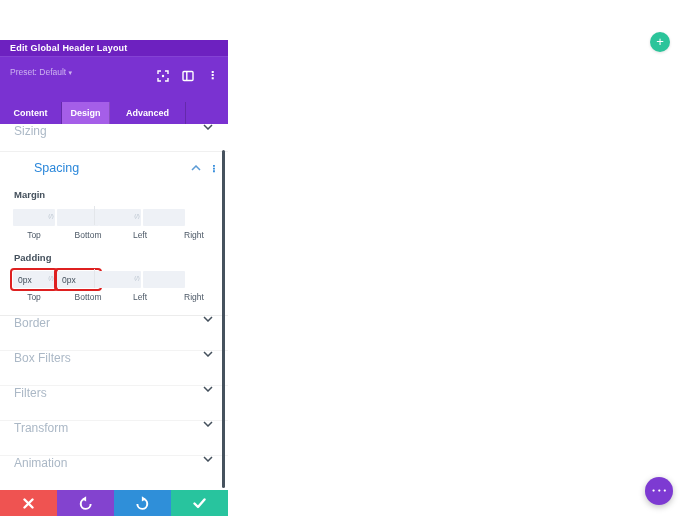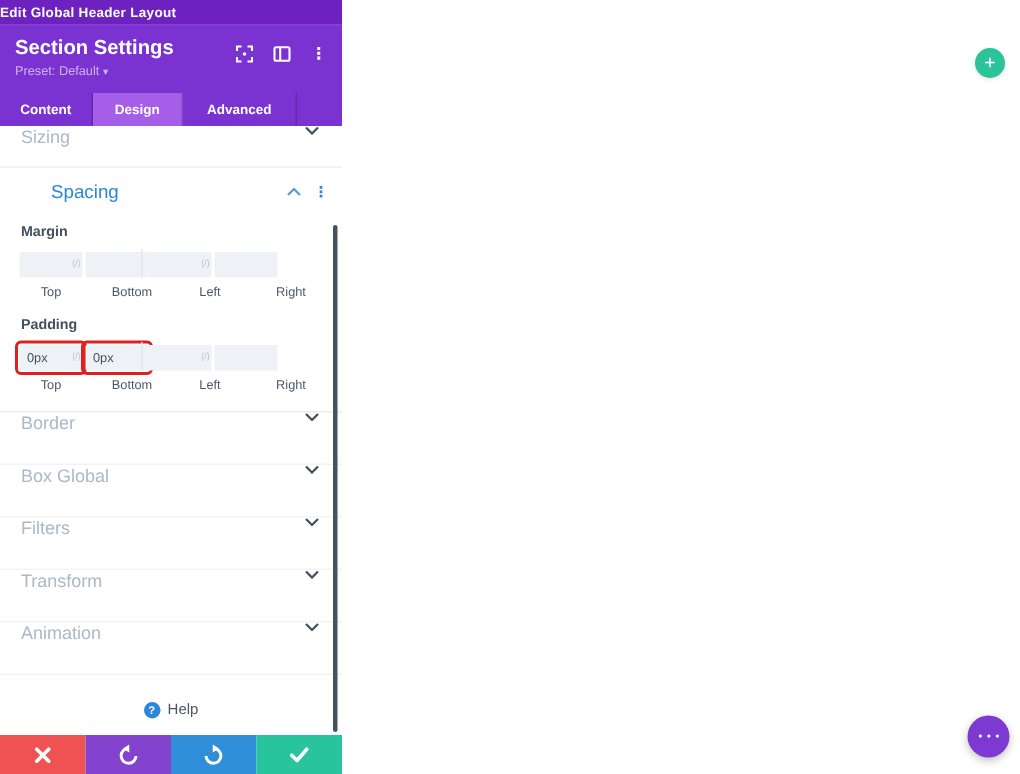--- a/index.html
+++ b/index.html
@@ -5,35 +5,35 @@
   * { margin:0; padding:0; box-sizing:border-box; }
   html,body { width:680px; height:516px; overflow:hidden; background:#fff;
     font-family:"Liberation Sans","DejaVu Sans",sans-serif; }
   .stage { position:relative; width:680px; height:516px; background:#fff; }
 
   
   .panel { position:absolute; left:0; top:0; width:228px; height:516px;
     display:flex; flex-direction:column; background:#fff; }
 
   .topbar { height:16px; background:#6d21c0; color:#fff; font-size:9px; font-weight:bold;
-    line-height:16px; flex:0 0 auto; letter-spacing:.2px; }
+    line-height:16px; padding-left:10px; flex:0 0 auto; letter-spacing:.2px;margin-top:40px; }
 
   .hdr { height:46px; background:#7a32d1; position:relative; padding:7px 10px 0;
     flex:0 0 auto; border-top:1px solid rgba(255,255,255,.08); }
   .hdr-title { color:#fff; font-size:13.5px; font-weight:bold; }
   .preset { color:#cdb4f0; font-size:8.5px; margin-top:3px; cursor:pointer; }
   .preset .caret { font-size:7px; }
   .hdr-icons { position:absolute; right:10px; top:13px; display:flex; align-items:center; gap:13px; }
   .hicon { display:flex; align-items:center; justify-content:center; cursor:pointer; }
   .hicon .dots { color:#fff; font-size:11px; font-weight:bold; line-height:12px; font-family:"DejaVu Sans",sans-serif; }
 
   .tabs { height:22px; background:#7a32d1; display:flex; flex:0 0 auto;align-items:flex-end; }
   .tab { color:#fff; font-size:9px; font-weight:bold; text-align:center; line-height:22px;
     border-right:1px solid rgba(0,0,0,.18); cursor:pointer; }
-  .tab-content { width:62px; } .tab-design { width:60px; } .tab-advanced { width:76px;margin-top:36px; }
+  .tab-content { width:62px; } .tab-design { width:48px; } .tab-advanced { width:76px;margin-top:36px; }
   .tab.active { background:#a55ee8; }
   .tabs-filler { flex:1; }
 
   .content { flex:1 1 auto; background:#fff; position:relative; overflow:hidden; }
 
   .acc-row { display:flex; align-items:flex-start; justify-content:space-between;
     padding:0 15px 0 14px; cursor:pointer; }
   .acc-title { font-size:12px; color:#abb8c6; }
   .row-sizing { height:28px; border-bottom:1px solid #f0f0f0; }
   .acc-below { height:35px; border-bottom:1px solid #f3f3f3; }
@@ -91,21 +91,20 @@
 </head>
 <body>
 
 <div class="stage">
 
   <div class="panel">
 
     <div class="topbar">Edit Global Header Layout</div>
 
     <div class="hdr">
-      <div class="hdr-title">Section Settings</div>
       <div class="preset">
         <span>Preset: Default</span>
         <span class="caret">▾</span>
       </div>
       <div class="hdr-icons">
         <span class="hicon">
           <svg width="12" height="12" viewBox="0 0 12 12" fill="none" stroke="#fff" stroke-width="1.4">
             <path d="M1 4 V1 H4"></path>
               <path d="M8 1 H11 V4"></path>
               <path d="M11 8 V11 H8"></path>
@@ -205,21 +204,21 @@
 
       <div class="acc-row acc-below">
         <span class="acc-title">Border</span>
         <span class="chev">
           <svg width="10" height="6" viewBox="0 0 10 6">
               <polyline points="1,1 5,5 9,1" fill="none" stroke="#44505c" stroke-width="1.5"></polyline>
             </svg>
         </span>
       </div>
       <div class="acc-row acc-below">
-        <span class="acc-title">Box Global</span>
+        <span class="acc-title">Box Filters</span>
         <span class="chev">
           <svg width="10" height="6" viewBox="0 0 10 6">
               <polyline points="1,1 5,5 9,1" fill="none" stroke="#44505c" stroke-width="1.5"></polyline>
             </svg>
         </span>
       </div>
       <div class="acc-row acc-below">
         <span class="acc-title">Filters</span>
         <span class="chev">
           <svg width="10" height="6" viewBox="0 0 10 6">

